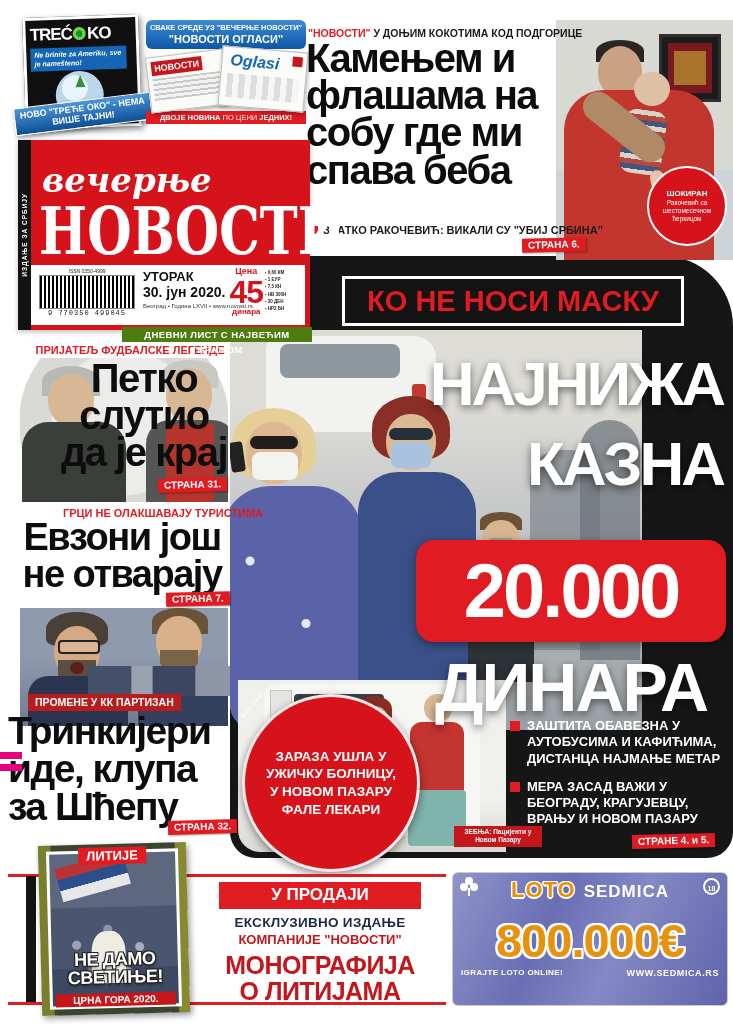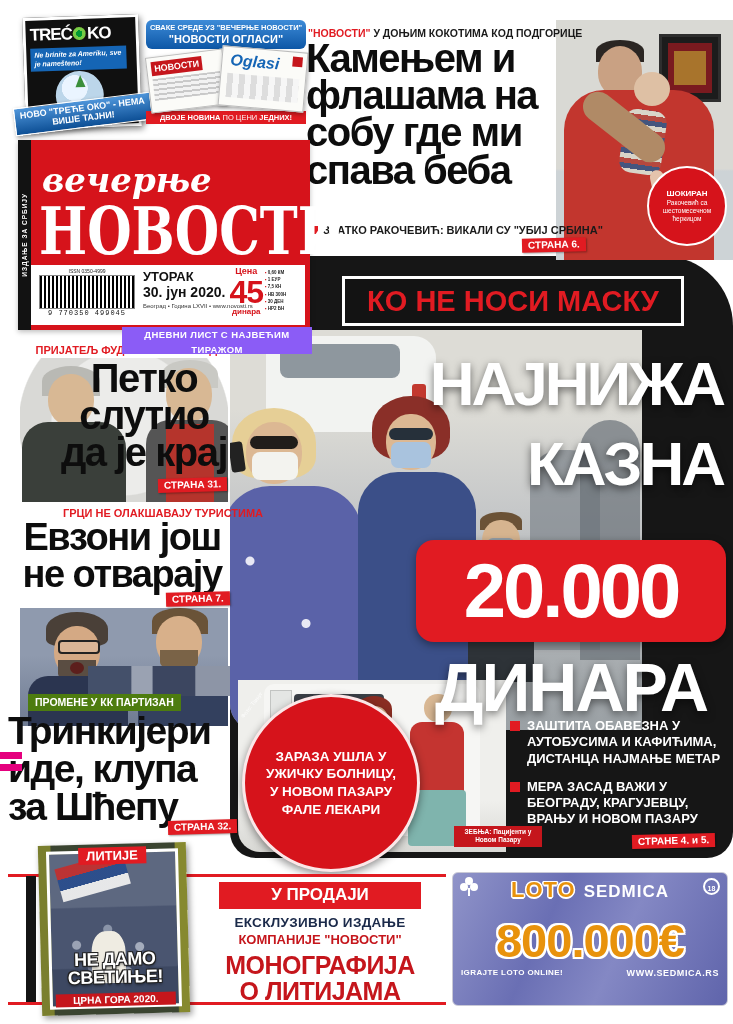--- a/index.html
+++ b/index.html
@@ -90,21 +90,21 @@
   .mh-date .day{font-weight:bold;font-size:13px;}
   .mh-date .dt{font-weight:bold;font-size:14px;}
   .mh-date .meta{font-size:6px;margin-top:3px;color:#333;}
   .mh-price{position:absolute;right:42px;top:2px;color:#d6131b;text-align:center;line-height:1;}
   .mh-price .lab{font-size:9px;font-weight:bold;}
   .mh-price .val{font-size:32px;font-weight:bold;letter-spacing:-1px;}
   .mh-price .un{font-size:8px;font-weight:bold;}
   .mh-plist{position:absolute;right:2px;top:4px;width:38px;color:#222;}
   .mh-plist div{font-size:4.5px;font-weight:bold;line-height:1.6;white-space:nowrap;}
   .mh-plist div::before{content:"▪ ";color:#d6131b;}
-  .mh-tagline{left:122px;top:327px;width:190px;height:27px;background:#8b5cf6;color:#fff;z-index:9;
+  .mh-tagline{left:122px;top:327px;width:190px;height:15px;background:#4d7c0f;color:#fff;z-index:9;
               font-size:9.5px;font-weight:bold;text-align:center;line-height:15px;letter-spacing:.4px;}
 
   
   .panel{left:230px;top:256px;width:503px;height:602px;background:#161616;z-index:1;
          border-radius:30px 70px 26px 26px;}
   .mb-banner{position:absolute;left:112px;top:20px;width:336px;height:44px;border:3px solid #fff;background:#131313;
              color:#e11b22;font-weight:bold;font-size:29px;text-align:center;line-height:44px;letter-spacing:0;z-index:3;}
   .m-photo{position:absolute;left:0;top:74px;width:412px;height:400px;overflow:hidden;border-radius:0 0 0 26px;
            background:linear-gradient(180deg,#dddcd6 0 20%,#c6c8c9 45%,#9aa0a4 100%);}
   .car{position:absolute;left:36px;top:6px;width:170px;height:96px;background:#f2f3f1;border-radius:14px 22px 6px 6px;}
@@ -194,21 +194,21 @@
   .c1-glass{position:absolute;left:38px;top:32px;width:38px;height:10px;border:2px solid #222;border-radius:4px;background:rgba(255,255,255,.15);}
   .c1-beard{position:absolute;left:38px;top:52px;width:38px;height:22px;border-radius:0 0 40% 40%;background:#5a4d42;}
   .c1-mouth{position:absolute;left:50px;top:54px;width:14px;height:12px;border-radius:50%;background:#5c1f1c;}
   .c1-body{position:absolute;left:8px;top:68px;width:100px;height:50px;border-radius:20px 20px 0 0;background:#2b3550;}
   .c2-hair{position:absolute;left:132px;top:0px;width:56px;height:26px;border-radius:50% 50% 0 0;background:#6a5338;}
   .c2-head{position:absolute;left:136px;top:8px;width:46px;height:52px;border-radius:48%;background:#d8b08a;}
   .c2-beard{position:absolute;left:140px;top:42px;width:38px;height:20px;border-radius:0 0 40% 40%;background:#7a6347;}
   .c2-body{position:absolute;left:118px;top:62px;width:90px;height:56px;border-radius:20px 20px 0 0;background:#33405e;}
   .s3-strip{left:88px;top:666px;width:142px;height:30px;z-index:1;overflow:hidden;
             background:linear-gradient(90deg,#44506a 0 30%,#9aa2b2 31% 45%,#3c4660 46% 75%,#8d95a6 76%);filter:blur(.5px);}
-  .s3-kick{left:28px;top:694px;background:#4d7c0f;color:#fff;font-weight:bold;font-size:10.5px;padding:2px 7px 3px;z-index:3;}
+  .s3-kick{left:28px;top:694px;background:#b91c1c;color:#fff;font-weight:bold;font-size:10.5px;padding:2px 7px 3px;z-index:3;}
   .s3-head{left:8px;top:712px;width:230px;font-size:39px;line-height:.97;font-weight:bold;color:#0d0d0d;
            letter-spacing:-1.5px;z-index:3;}
   .s3-tag{left:168px;top:820px;}
   .equals{left:0;top:752px;width:22px;z-index:3;}
   .equals div{height:7px;background:#e5007e;margin-bottom:5px;}
 
   
   .rline{left:8px;width:438px;height:3px;background:#e11b22;z-index:2;}
   .rl-top{top:874px;} .rl-bot{top:1002px;}
   .blackbar{left:26px;top:876px;width:10px;height:126px;background:#141414;z-index:2;}

